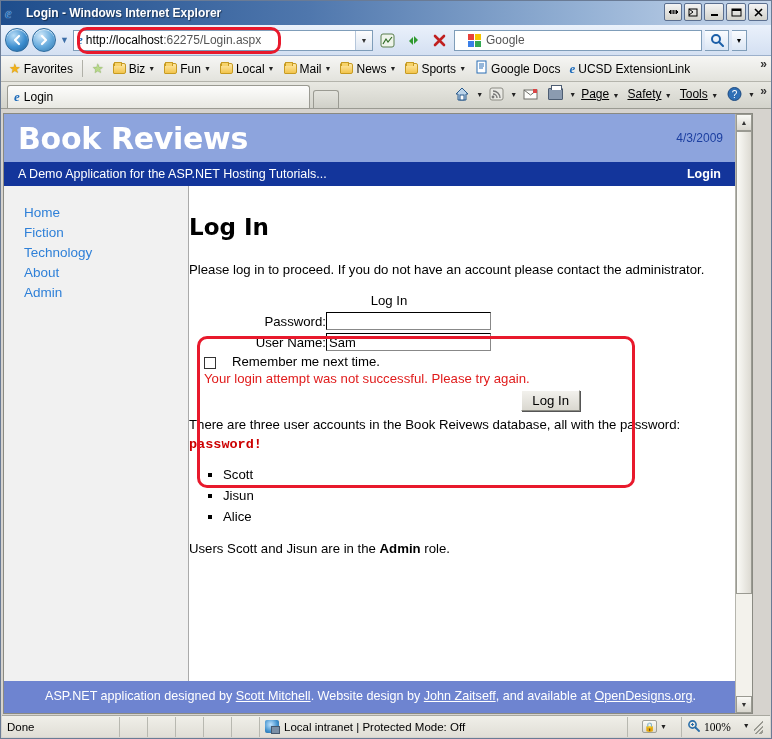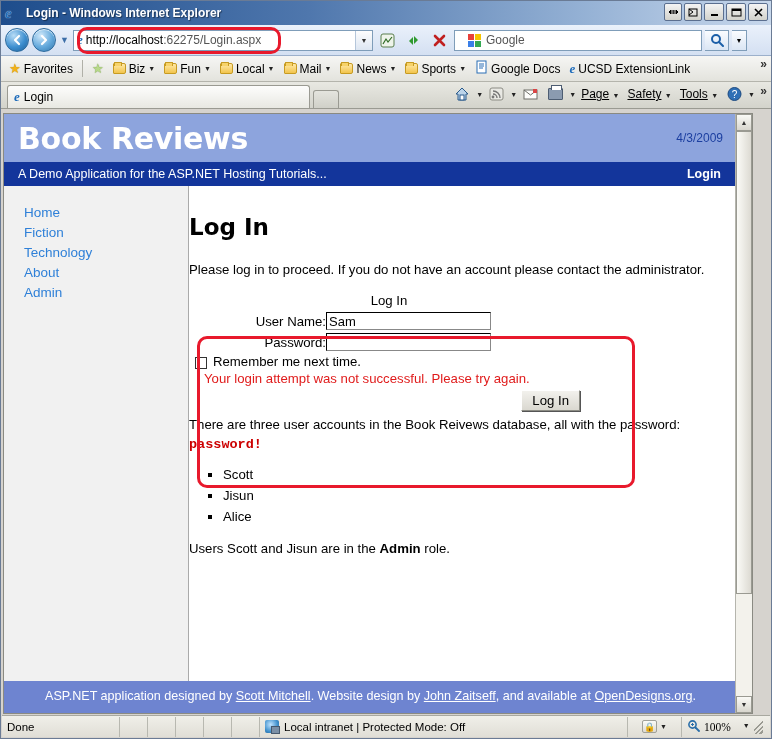--- a/index.html
+++ b/index.html
@@ -282,21 +282,21 @@
     padding-right: 0;
   }
   .fieldinput {
     width: 165px; height: 18px;
     border: 1px solid #000; border-right-color:#888; border-bottom-color:#888;
     background: #fff;
     font-family: "Liberation Sans", sans-serif; font-size: 13px;
     padding: 0 2px; outline: none; color: #000;
   }
   .remember {
-    display: flex; align-items: flex-end; gap: 6px; margin: 3px 0 2px 3px;
+    display: flex; align-items: flex-end; gap: 16px; margin: 3px 0 2px 12px;
   }
   .cbx {
     width: 12px; height: 12px; border: 1px solid #333; background: #fff;
     flex: none;
   }
   .remember-label { font-size: 13.2px; color: #000; }
   .errmsg { color: #e01b1b; font-size: 13.2px; margin: 2px 0 4px 12px; }
   .btnrow { display: flex; justify-content: flex-end; padding-right: 6px; }
   .loginbtn {
     background: linear-gradient(to bottom,#f2f1ed,#dad8d0);
@@ -629,26 +629,26 @@
           <a class="side-link" href="#">Admin</a>
         </div>
 
         <div class="site-main">
           <h2 class="main-h2">Log In</h2>
           <p class="main-p">Please log in to proceed. If you do not have an account please contact the administrator.</p>
 
           <div class="loginbox">
             <div class="login-title">Log In</div>
             <div class="fieldrow">
+              <span class="fieldlabel">Password:</span>
+              <input class="fieldinput" type="password" value="" style="">
+            </div>
+            <div class="fieldrow">
               <span class="fieldlabel">User Name:</span>
               <input class="fieldinput" type="text" value="Sam" style="">
-            </div>
-            <div class="fieldrow">
-              <span class="fieldlabel">Password:</span>
-              <input class="fieldinput" type="password" value="" style="">
             </div>
             <div class="remember">
               <span class="cbx"></span>
               <span class="remember-label">Remember me next time.</span>
             </div>
             <div class="errmsg">Your login attempt was not successful. Please try again.</div>
             <div class="btnrow">
               <button class="loginbtn">Log In</button>
             </div>
           </div>

